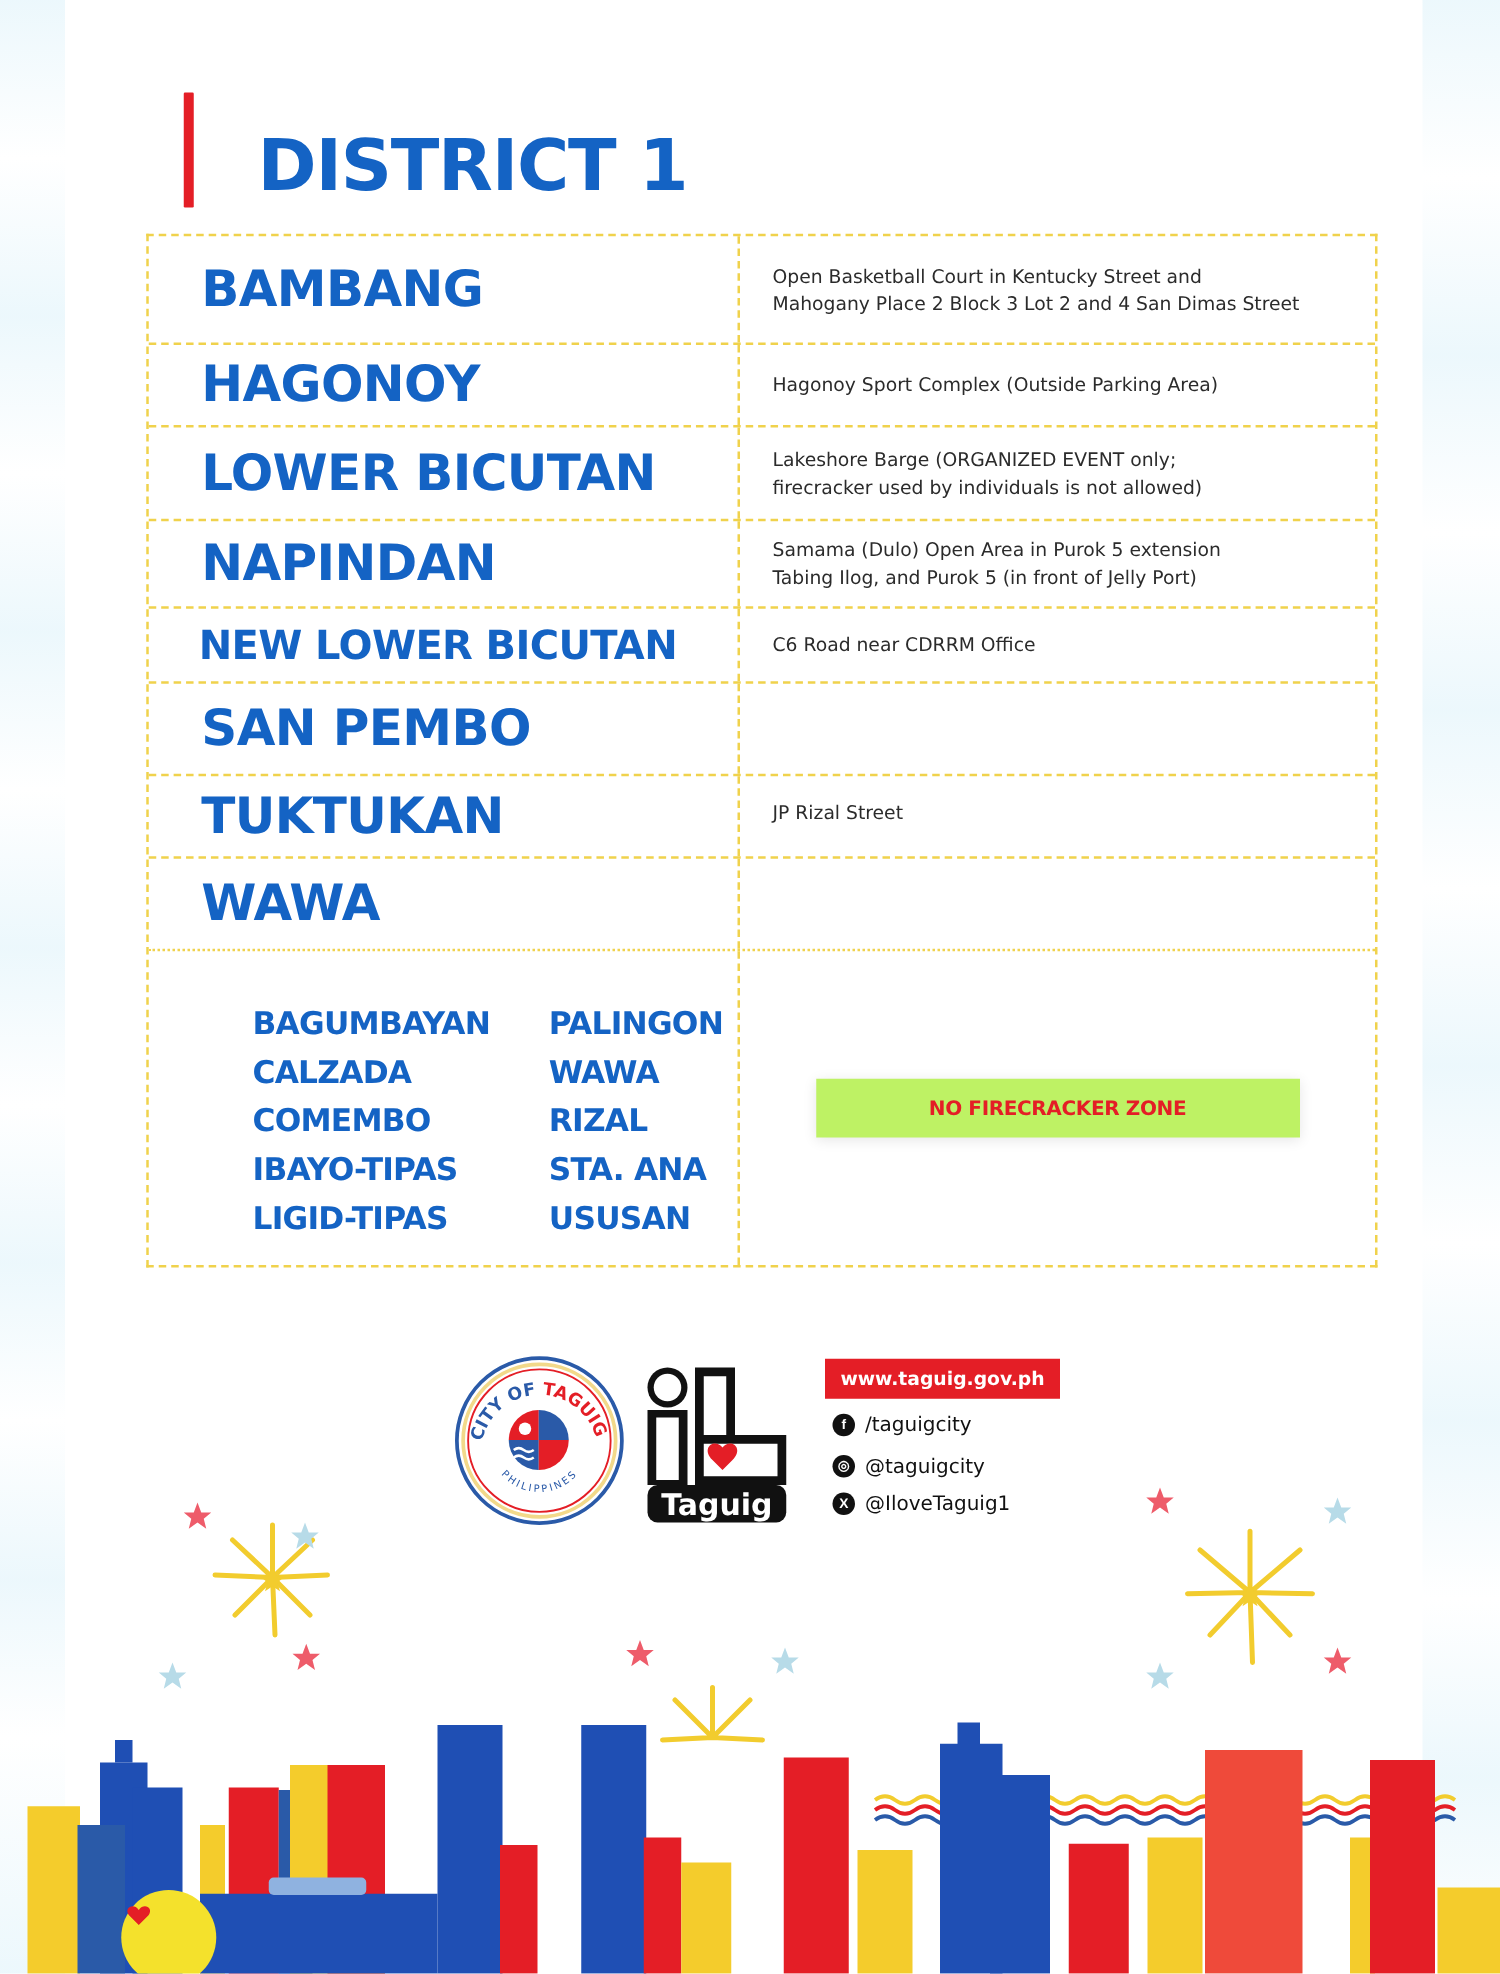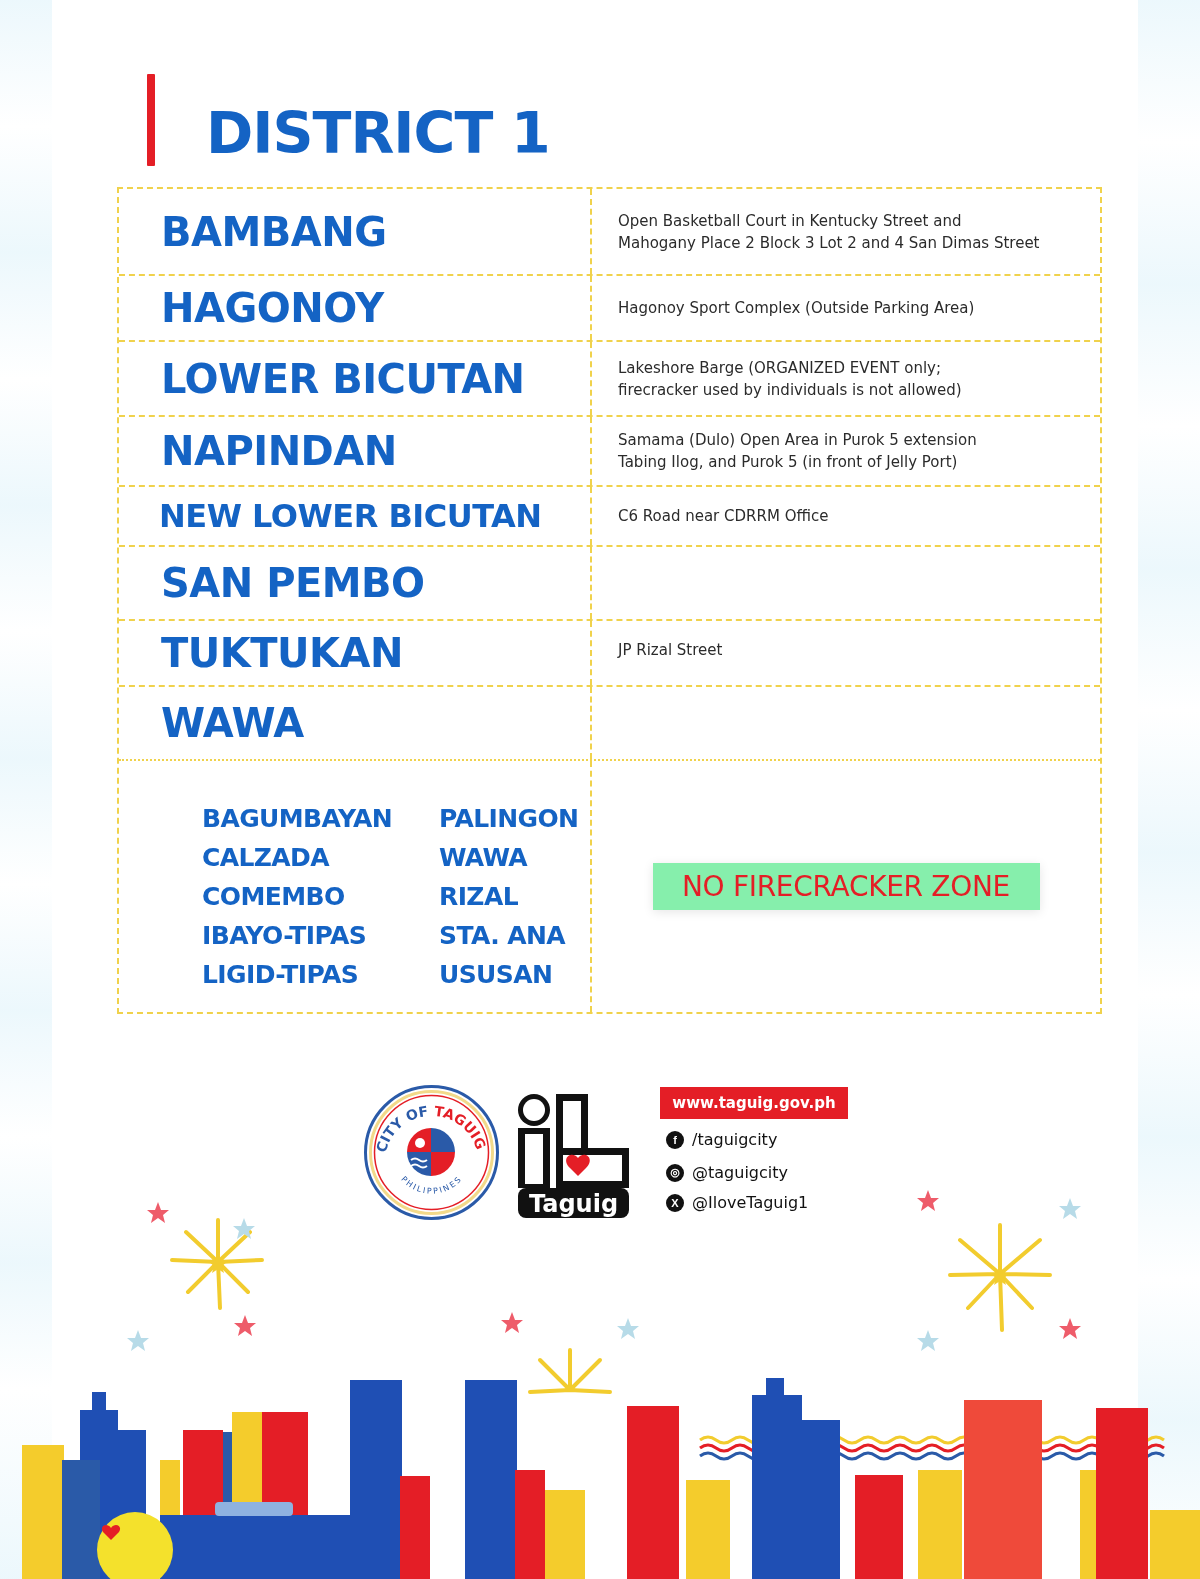--- a/index.html
+++ b/index.html
@@ -38,23 +38,23 @@
   .nofire-names {
     width: 473px; border-right: 2px dashed #f0d24c; padding: 38px 0 0 53px;
     display: grid; grid-template-columns: 237px 1fr; row-gap: 0px;
   }
   .nofire-name {
     font-family: "DejaVu Sans", sans-serif; font-weight: 800; color: #1463c4;
     font-size: 25px; height: 39px; line-height: 39px; letter-spacing: -0.6px; margin-left: 30px;
   }
   .nofire-badge-wrap { flex: 1; display: flex; align-items: center; justify-content: center; }
   .nofire-badge {
-    width: 387px; height: 47px; background: #86efac; box-shadow: 0 2px 10px rgba(0,0,0,0.10);
+    width: 387px; height: 47px; background: #bef264; box-shadow: 0 2px 10px rgba(0,0,0,0.10);
     display: flex; align-items: center; justify-content: center;
-    color: #e41e26; font-weight: 400; font-size: 28px; font-family: "DejaVu Sans", sans-serif;
+    color: #e41e26; font-weight: 700; font-size: 16px; font-family: "DejaVu Sans", sans-serif;
     letter-spacing: -0.3px;
   }
   .footer { position: absolute; left: 0; top: 1080px; width: 1200px; height: 150px; }
   .seal { position: absolute; left: 363px; top: 4px; width: 137px; height: 137px; }
   .ilove { position: absolute; left: 516px; top: 12px; width: 115px; height: 128px; }
   .web-badge {
     position: absolute; left: 660px; top: 7px; width: 188px; height: 32px;
     background: #e41e26; color: #fff; font-weight: 700; font-size: 15px;
     display: flex; align-items: center; justify-content: center;
     font-family: "DejaVu Sans", sans-serif;

